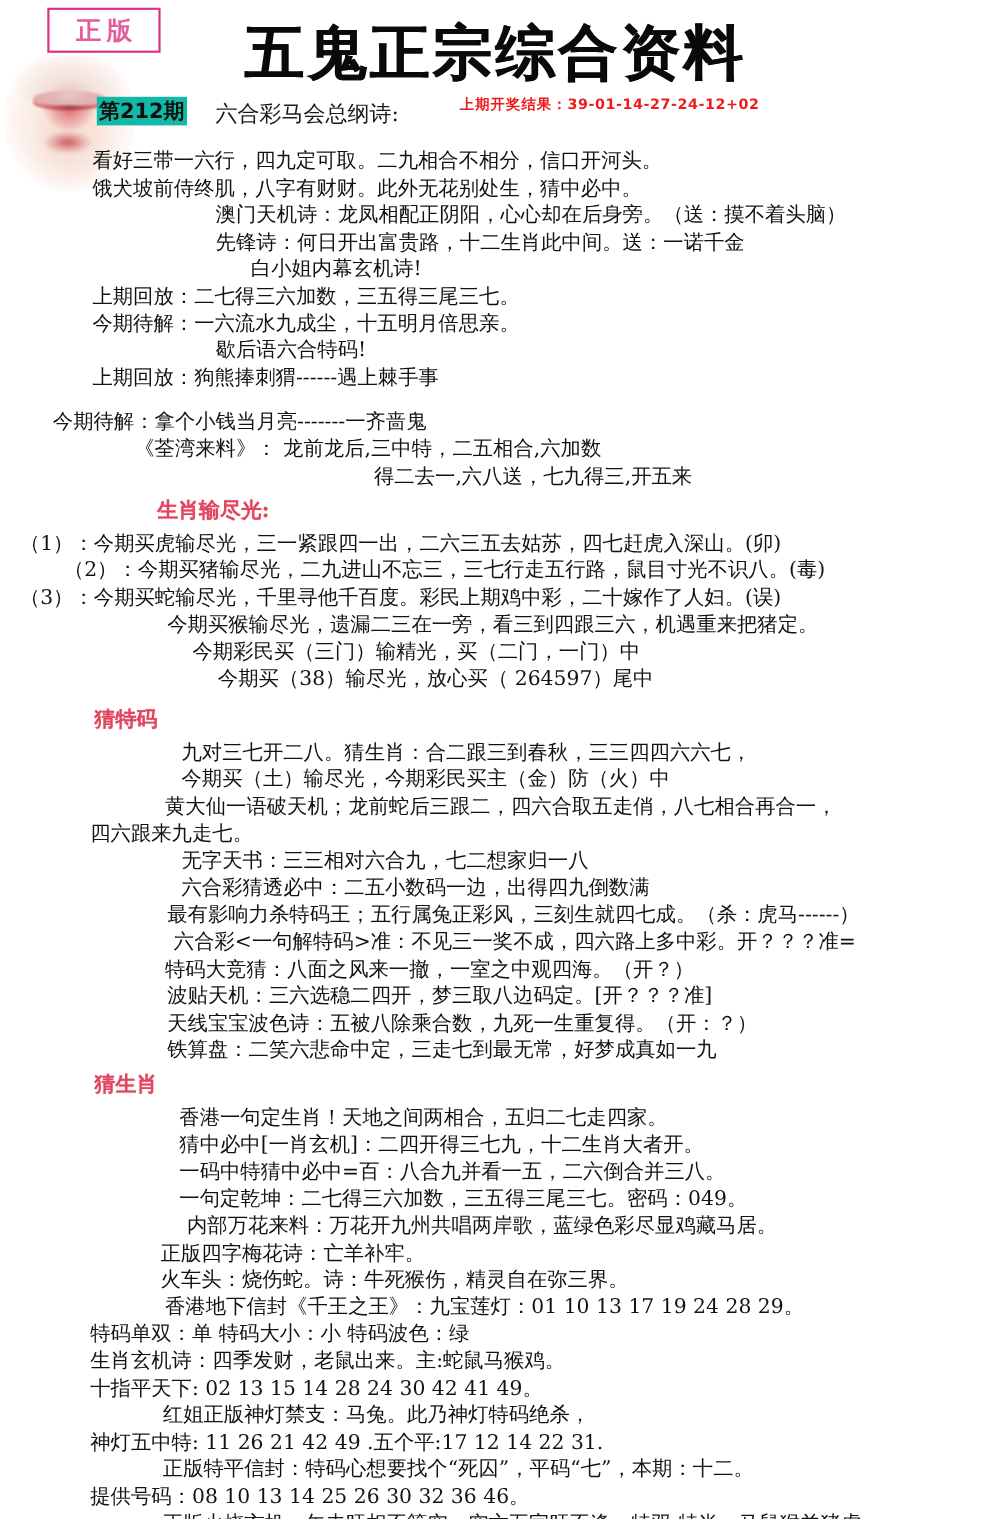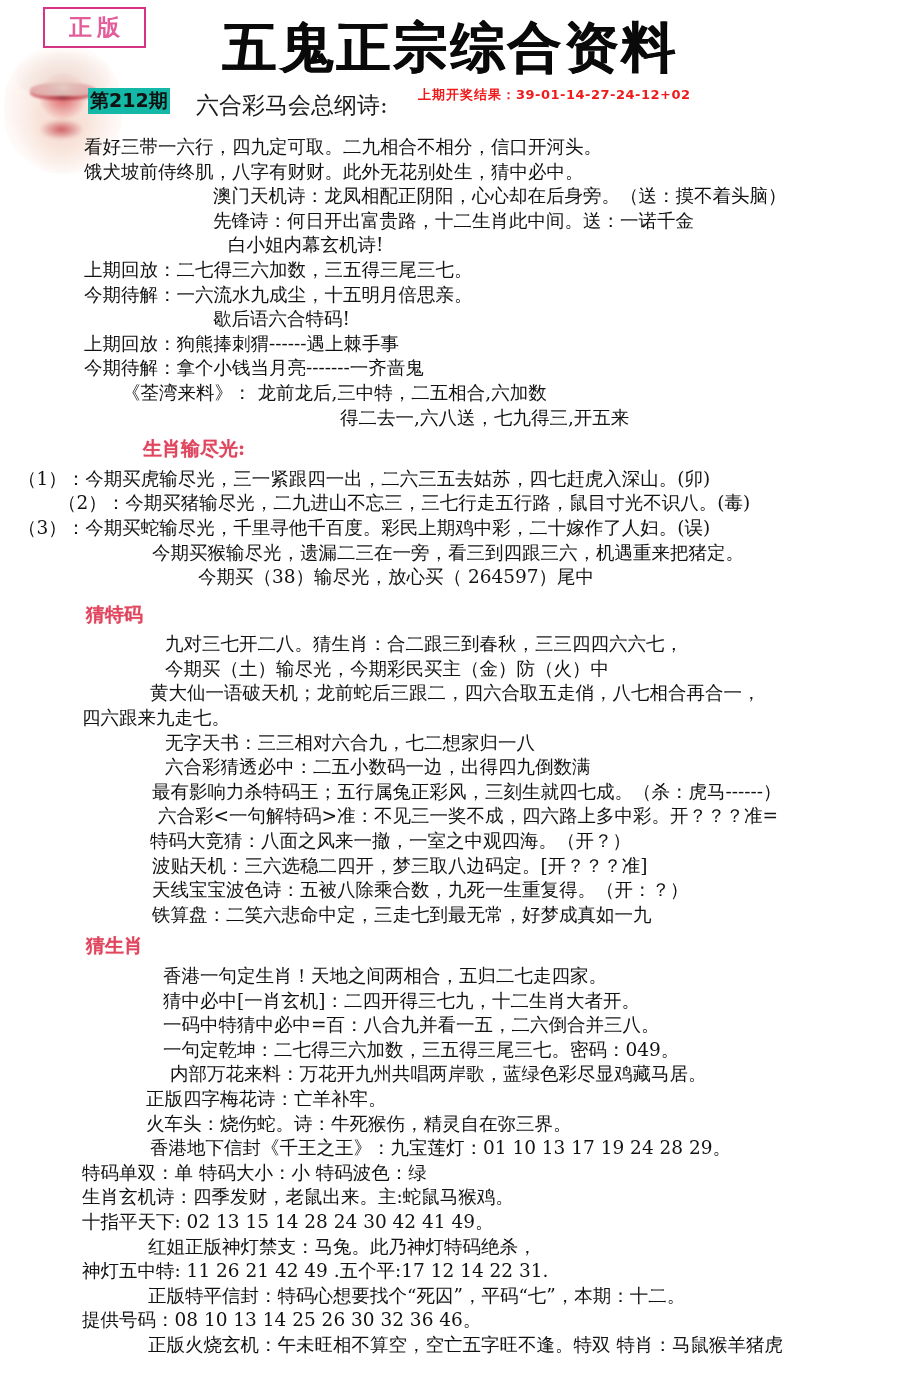--- a/index.html
+++ b/index.html
@@ -77,33 +77,33 @@
   
   .issue{
     position:absolute;left:88px;top:88px;
     background:#14b8a6;
     font-family:"DejaVu Sans","Liberation Sans",sans-serif;
     font-weight:bold;font-size:19px;color:#111;
     padding:0 2px;z-index:6;white-space:nowrap;
   }
   .issue-sub{
     position:absolute;left:196px;top:90px;
-    font-size:23px;color:#1a1a1a;white-space:nowrap;z-index:6;
+    font-size:20px;color:#1a1a1a;white-space:nowrap;z-index:6;
   }
 
   
   .body{
     position:absolute;left:0;top:110px;width:900px;
     font-size:18.5px;line-height:24.6px;
     color:#121212;
   }
   .ln{white-space:nowrap;padding-left:84px;}
   .ln.i0{padding-left:84px;}
   .ln.i2{padding-left:150px;}
-  .ln.i4{padding-left:196px;margin-left:17px;}
+  .ln.i4{padding-left:196px;}
   .ln.i5{padding-left:228px;}
   .ln.flat{padding-left:0;text-indent:0;}
 
   .sec{
     color:#e0455e;font-weight:bold;font-size:19px;
     padding-left:118px;white-space:nowrap;
     text-shadow:0 0 1px rgba(224,69,94,.5);
   }
   .sec.far{padding-left:88px;}
   .gap{height:6px;}
@@ -134,32 +134,33 @@
     <div class="ln flat" style="padding-left:84px;height:25px;"></div>
     <div class="ln i0" style="padding-left:84px;">看好三带一六行，四九定可取。二九相合不相分，信口开河头。</div>
     <div class="ln i0" style="padding-left:84px;">饿犬坡前侍终肌，八字有财财。此外无花别处生，猜中必中。</div>
     <div class="ln i4">澳门天机诗：龙凤相配正阴阳，心心却在后身旁。（送：摸不着头脑）</div>
     <div class="ln i4">先锋诗：何日开出富贵路，十二生肖此中间。送：一诺千金</div>
     <div class="ln i5">白小姐内幕玄机诗!</div>
     <div class="ln i0" style="padding-left:84px;">上期回放：二七得三六加数，三五得三尾三七。</div>
     <div class="ln i0" style="padding-left:84px;">今期待解：一六流水九成尘，十五明月倍思亲。</div>
     <div class="ln i4">歇后语六合特码!</div>
     <div class="ln i0" style="padding-left:84px;">上期回放：狗熊捧刺猬------遇上棘手事</div>
-    <div class="ln i0" style="padding-left:84px;">今期待解：拿个小钱当月亮-------一齐啬鬼</div>
+    <div class="ln i0" style="padding-left:48px;margin-top:16px;">今期待解：拿个小钱当月亮-------一齐啬鬼</div>
     <div class="ln i2" style="padding-left:122px;">《荃湾来料》：                    龙前龙后,三中特，二五相合,六加数</div>
     <div class="ln" style="padding-left:340px;">得二去一,六八送，七九得三,开五来</div>
 
     <div class="gap"></div>
 
     <div class="sec" style="padding-left:143px;">生肖输尽光:</div>
     <div class="gap"></div>
     <div class="ln" style="padding-left:18px;">（1）：今期买虎输尽光，三一紧跟四一出，二六三五去姑苏，四七赶虎入深山。(卯)</div>
     <div class="ln" style="padding-left:18px;margin-left:40px;">（2）：今期买猪输尽光，二九进山不忘三，三七行走五行路，鼠目寸光不识八。(毒)</div>
     <div class="ln" style="padding-left:18px;">（3）：今期买蛇输尽光，千里寻他千百度。彩民上期鸡中彩，二十嫁作了人妇。(误)</div>
     <div class="ln" style="padding-left:152px;">今期买猴输尽光，遗漏二三在一旁，看三到四跟三六，机遇重来把猪定。</div>
+    <div class="ln" style="padding-left:175px;">今期彩民买（三门）输精光，买（二门，一门）中</div>
     <div class="ln" style="padding-left:198px;">今期买（38）输尽光，放心买（ 264597）尾中</div>
 
     <div class="gap-lg"></div>
 
     <div class="sec far" style="padding-left:86px;">猜特码</div>
     <div class="gap"></div>
     <div class="ln" style="padding-left:165px;">九对三七开二八。猜生肖：合二跟三到春秋，三三四四六六七，</div>
     <div class="ln" style="padding-left:165px;">今期买（土）输尽光，今期彩民买主（金）防（火）中</div>
     <div class="ln" style="padding-left:150px;">黄大仙一语破天机；龙前蛇后三跟二，四六合取五走俏，八七相合再合一，</div>
     <div class="ln" style="padding-left:82px;">四六跟来九走七。</div>

